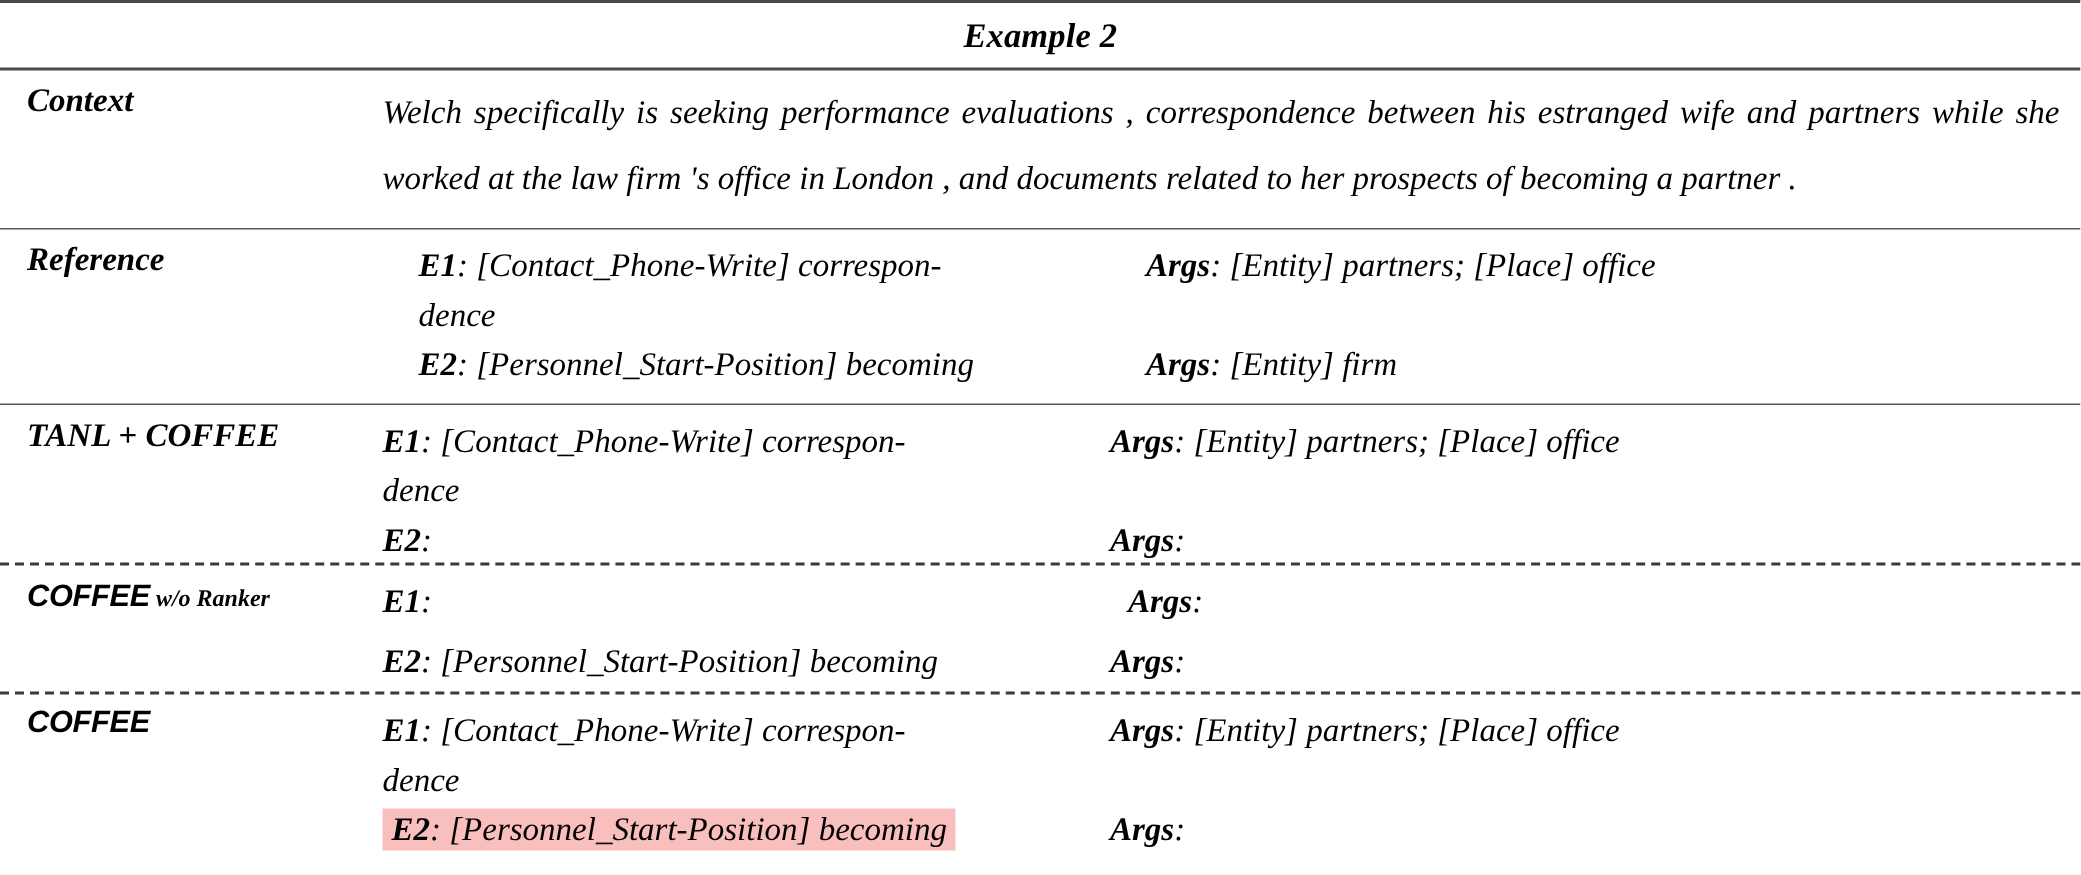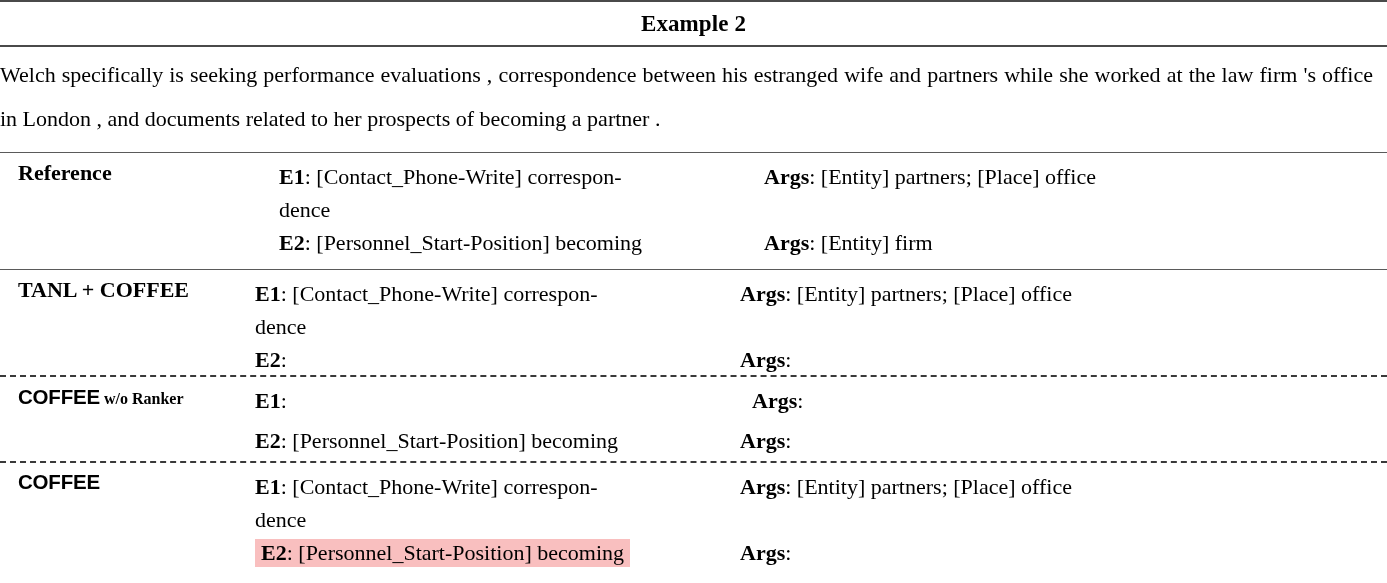--- a/index.html
+++ b/index.html
@@ -12,20 +12,21 @@
     width: 1387px;
     height: 583px;
     overflow: hidden;
     font-family: "Liberation Serif", "DejaVu Serif", serif;
     color: #000000;
   }
 
   .table-wrap {
     width: 1387px;
     box-sizing: border-box;
+    font-style: italic;
   }
 
   
   .rule-thick {
     height: 0;
     border-top: 2.6px solid #4a4a4a;
     margin: 0;
   }
   .rule-thin {
     height: 0;
@@ -152,20 +153,23 @@
 
   <div class="rule-thick"></div>
 
   <div class="title-row">
     <span class="title-text">Example 2</span>
   </div>
 
   <div class="rule-thick"></div>
 
   <div class="row" style="height:105px;">
+    <div class="col-label">
+      <span class="label-text">Context</span>
+    </div>
     <div class="col-rest context-block">
       <div class="context-text">Welch specifically is seeking performance evaluations , correspondence between his estranged wife and partners while she worked at the law firm 's office in London , and documents related to her prospects of becoming a partner .</div>
     </div>
   </div>
 
   <div class="rule-thin"></div>
 
   <div class="row" style="height:116px;gap:24px;">
     <div class="col-label">
       <span class="label-text">Reference</span>

